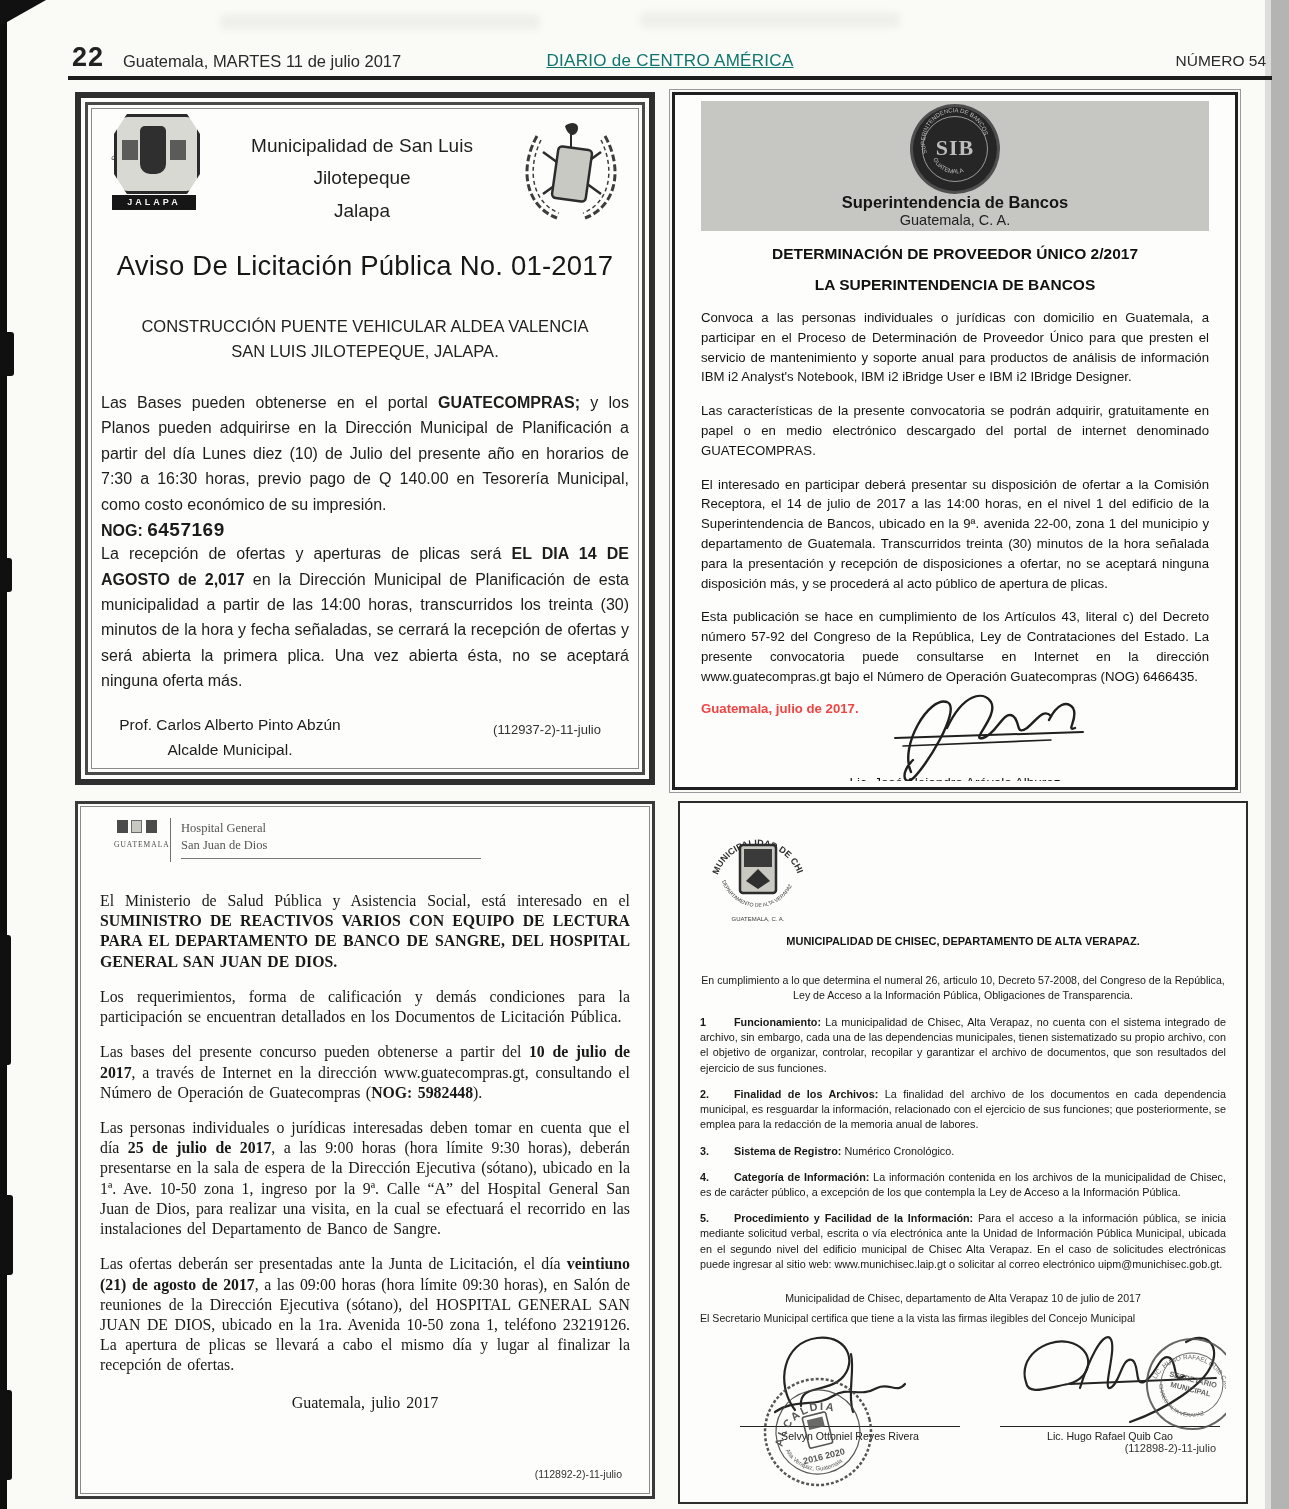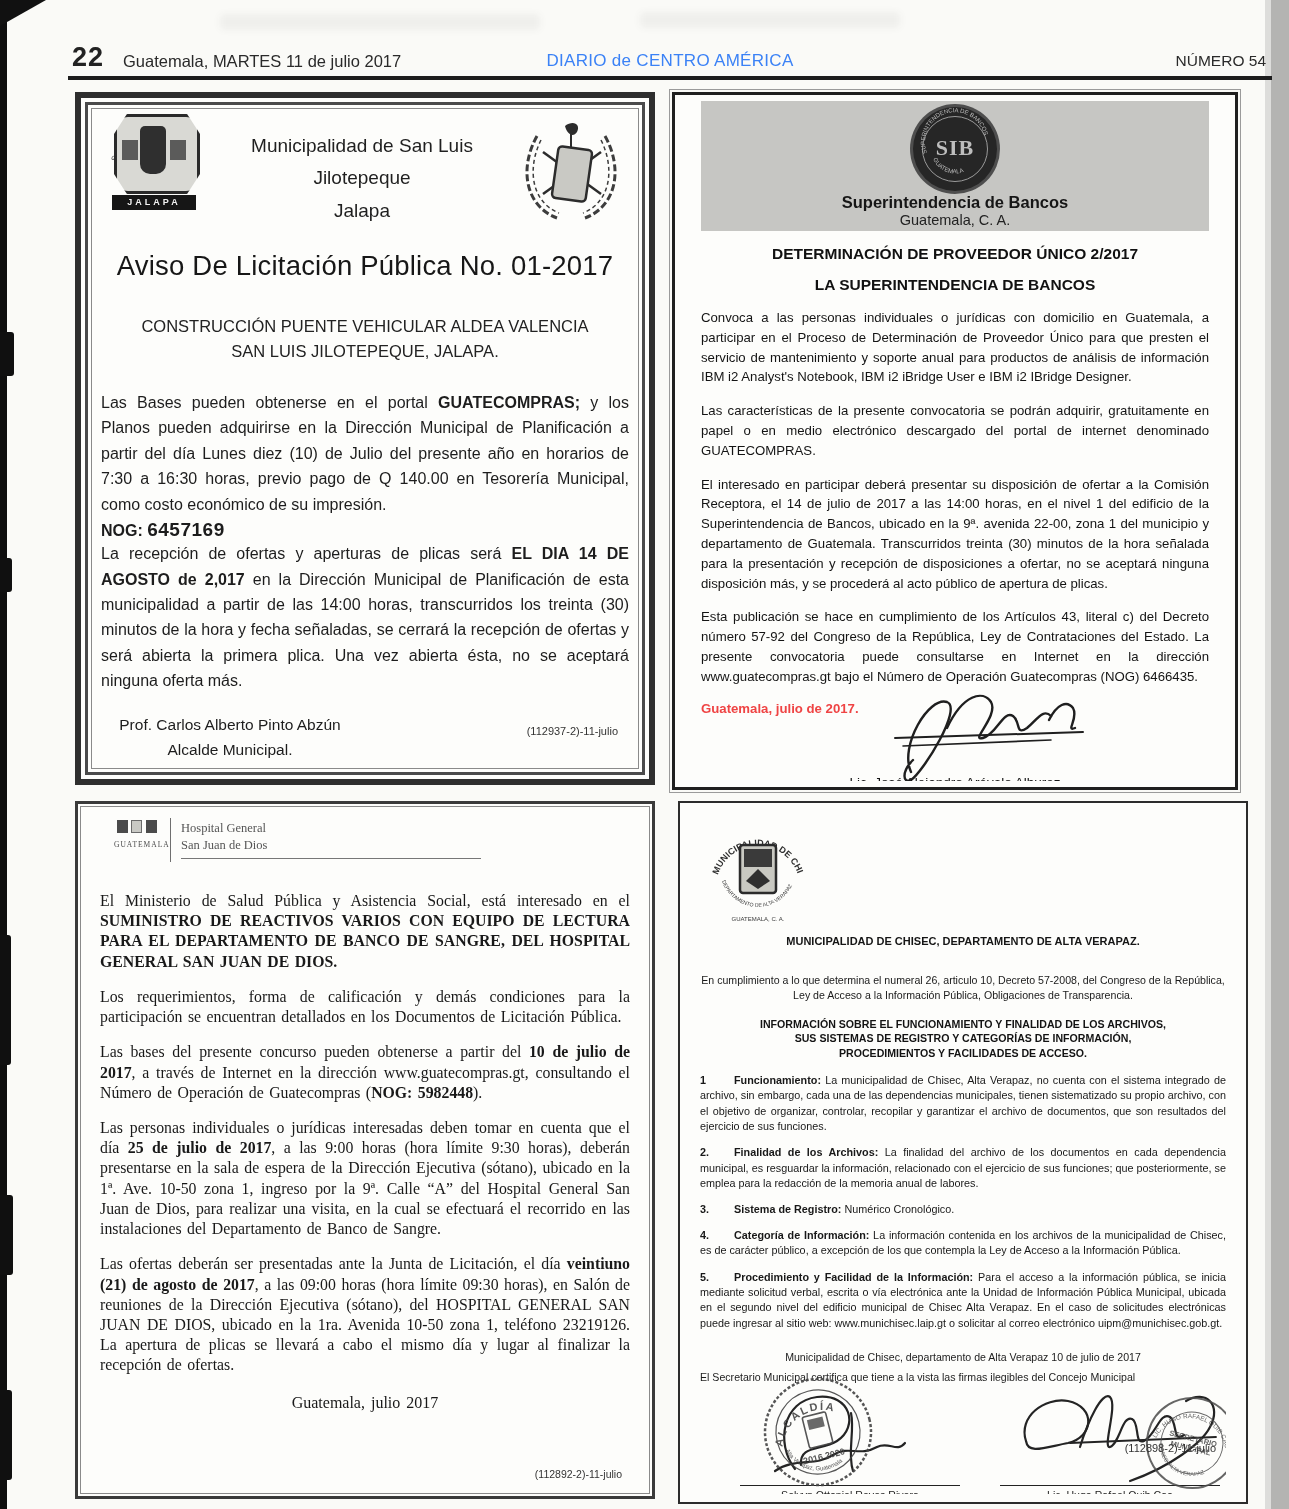--- a/index.html
+++ b/index.html
@@ -18,21 +18,21 @@
   .edge-blob{position:absolute;background:#101010;border-radius:0 3px 3px 0;}
   .corner-tri{position:absolute;left:0;top:0;width:0;height:0;border-top:26px solid #111;border-right:46px solid transparent;}
   .edge-right{position:absolute;right:0;top:0;width:18px;height:1509px;background:#b4b4b2;}
   .edge-right2{position:absolute;right:18px;top:0;width:6px;height:1509px;background:#dddddb;}
   .ghost{position:absolute;background:rgba(40,40,40,.05);filter:blur(3px);border-radius:4px;}
 
   
   .np-header{position:absolute;left:68px;top:42px;width:1204px;height:36px;}
   .np-pageno{position:absolute;left:4px;top:0px;font-size:27px;font-weight:bold;letter-spacing:1px;color:#222;}
   .np-date{position:absolute;left:55px;top:10px;font-size:16.5px;color:#2a2a2a;}
-  .np-masthead{position:absolute;left:0;right:0;top:9px;text-align:center;font-size:17px;color:#3b82f6;letter-spacing:.3px;}
+  .np-masthead{position:absolute;left:0;right:0;top:9px;text-align:center;font-size:17px;color:#0f766e;letter-spacing:.3px;text-decoration:underline;}
   .np-issue{position:absolute;right:6px;top:10px;font-size:15.5px;color:#2a2a2a;padding-left:36px;}
   .np-rule{position:absolute;left:68px;top:76px;width:1204px;height:4px;background:#1d1d1d;}
 
   
   .boxA{
     position:absolute;left:75px;top:92px;width:580px;height:693px;box-sizing:border-box;
     background:#fdfdfb;
     border:6px solid #2e2e2e;
     box-shadow: inset 0 0 0 4px #fdfdfb, inset 0 0 0 7px #4a4a4a, inset 0 0 0 10px #fdfdfb, inset 0 0 0 11px #8a8a8a;
   }
@@ -43,21 +43,21 @@
   .A-emblemwrap{width:112px;flex:none;padding-top:4px;}
   .A-title{text-align:center;font-size:27.5px;color:#171717;margin-top:16px;letter-spacing:.2px;}
   .A-subject{text-align:center;font-size:16.5px;color:#222;margin-top:32px;line-height:1.5;}
   .A-para{font-size:16px;line-height:1.6;text-align:justify;color:#1d1d1d;margin:0;}
   .A-p1{margin-top:26px;}
   .A-nog{margin-top:2px;font-weight:bold;}
   .A-nog .lbl{font-size:16px;}
   .A-nog .val{font-size:19px;letter-spacing:.5px;}
   .A-p2{margin-top:0px;line-height:1.58;}
   .A-sig{margin-top:20px;margin-left:4px;width:250px;text-align:center;font-size:15.5px;line-height:1.6;color:#1d1d1d;}
-  .A-ref{position:absolute;right:11px;bottom:28px;font-size:11px;color:#333;}
+  .A-ref{position:absolute;right:28px;bottom:28px;font-size:13px;color:#333;}
 
   
   .seal-jalapa{width:92px;height:96px;margin:0 auto;position:relative;}
   .seal-jalapa .shield{position:absolute;left:6px;top:0;width:80px;height:74px;background:#d9d9d4;border:3px solid #2a2a2a;border-radius:14px;clip-path:polygon(15% 0,85% 0,100% 25%,100% 75%,85% 100%,15% 100%,0 75%,0 25%);}
   .seal-jalapa .core{position:absolute;left:32px;top:12px;width:26px;height:48px;background:#2f2f2f;border-radius:5px 5px 10px 10px;}
   .seal-jalapa .wing{position:absolute;top:26px;width:16px;height:20px;background:#3b3b3b;opacity:.8;}
   .seal-jalapa .bar{position:absolute;left:4px;bottom:0;width:84px;height:15px;background:#161616;color:#f2f2f2;font-size:9px;font-weight:bold;letter-spacing:3px;text-align:center;line-height:15px;}
   .seal-arc{position:absolute;left:0;top:-4px;width:92px;height:60px;}
 
   .emblem-gt{width:108px;height:110px;}
@@ -308,25 +308,20 @@
       <text font-size="9" fill="#2e2e2e" font-weight="bold"><textPath href="#arcCT">MUNICIPALIDAD DE CHISEC</textPath></text>
       <rect x="34" y="26" width="36" height="48" rx="3" fill="#c9c9c2" stroke="#2b2b2b" stroke-width="2.5"></rect>
       <rect x="38" y="30" width="28" height="18" fill="#3a3a3a"></rect>
       <path d="M 40,62 L 52,50 L 64,62 L 52,70 Z" fill="#2f2f2f"></path>
       <text font-size="5.2" fill="#3a3a3a"><textPath href="#arcCB">DEPARTAMENTO DE ALTA VERAPAZ</textPath></text>
       <text x="52" y="102" font-size="6" fill="#3a3a3a" text-anchor="middle">GUATEMALA, C. A.</text>
     </svg>
 
     <div class="D-org">MUNICIPALIDAD DE CHISEC, DEPARTAMENTO DE ALTA VERAPAZ.</div>
     <div class="D-intro">En cumplimiento a lo que determina el numeral 26, articulo 10, Decreto 57-2008, del Congreso de la República, Ley de Acceso a la Información Pública, Obligaciones de Transparencia.</div>
-    <div class="D-heading">
-      <div>INFORMACIÓN SOBRE EL FUNCIONAMIENTO Y FINALIDAD DE LOS ARCHIVOS,</div>
-      <div>SUS SISTEMAS DE REGISTRO Y CATEGORÍAS DE INFORMACIÓN,</div>
-      <div>PROCEDIMIENTOS Y FACILIDADES DE ACCESO.</div>
-    </div>
 
     <div class="D-items">
       <p class="D-item"><span class="num">1</span><span><span class="b">Funcionamiento:</span><span> La municipalidad de Chisec, Alta Verapaz, no cuenta con el sistema integrado de archivo, sin embargo, cada una de las dependencias municipales, tienen sistematizado su propio archivo, con el objetivo de organizar, controlar, recopilar y garantizar el archivo de documentos, que son resultados del ejercicio de sus funciones.</span></span></p>
       <p class="D-item"><span class="num">2.</span><span><span class="b">Finalidad de los Archivos:</span><span> La finalidad del archivo de los documentos en cada dependencia municipal, es resguardar la información,  relacionado con el ejercicio de sus funciones; que posteriormente, se emplea para la redacción de la memoria anual de labores.</span></span></p>
       <p class="D-item"><span class="num">3.</span><span><span class="b">Sistema de Registro:</span><span> Numérico Cronológico.</span></span></p>
       <p class="D-item"><span class="num">4.</span><span><span class="b">Categoría de Información:</span><span> La información contenida en los archivos de la municipalidad de Chisec, es de carácter público, a  excepción  de los que contempla la Ley de Acceso a la Información Pública.</span></span></p>
       <p class="D-item"><span class="num">5.</span><span><span class="b">Procedimiento y Facilidad de la Información:</span><span> Para el acceso a la información pública, se inicia mediante solicitud verbal, escrita o vía electrónica ante la Unidad de Información Pública Municipal, ubicada en el segundo nivel del edificio municipal de Chisec Alta Verapaz. En el caso de solicitudes electrónicas puede ingresar al sitio web: </span><span class="u">www.munichisec.laip.gt</span><span> o solicitar al correo electrónico </span><span class="u">uipm@munichisec.gob.gt</span><span>.</span></span></p>
     </div>
 
     <div class="D-foot1">Municipalidad de Chisec, departamento de Alta Verapaz 10 de julio de 2017</div>

